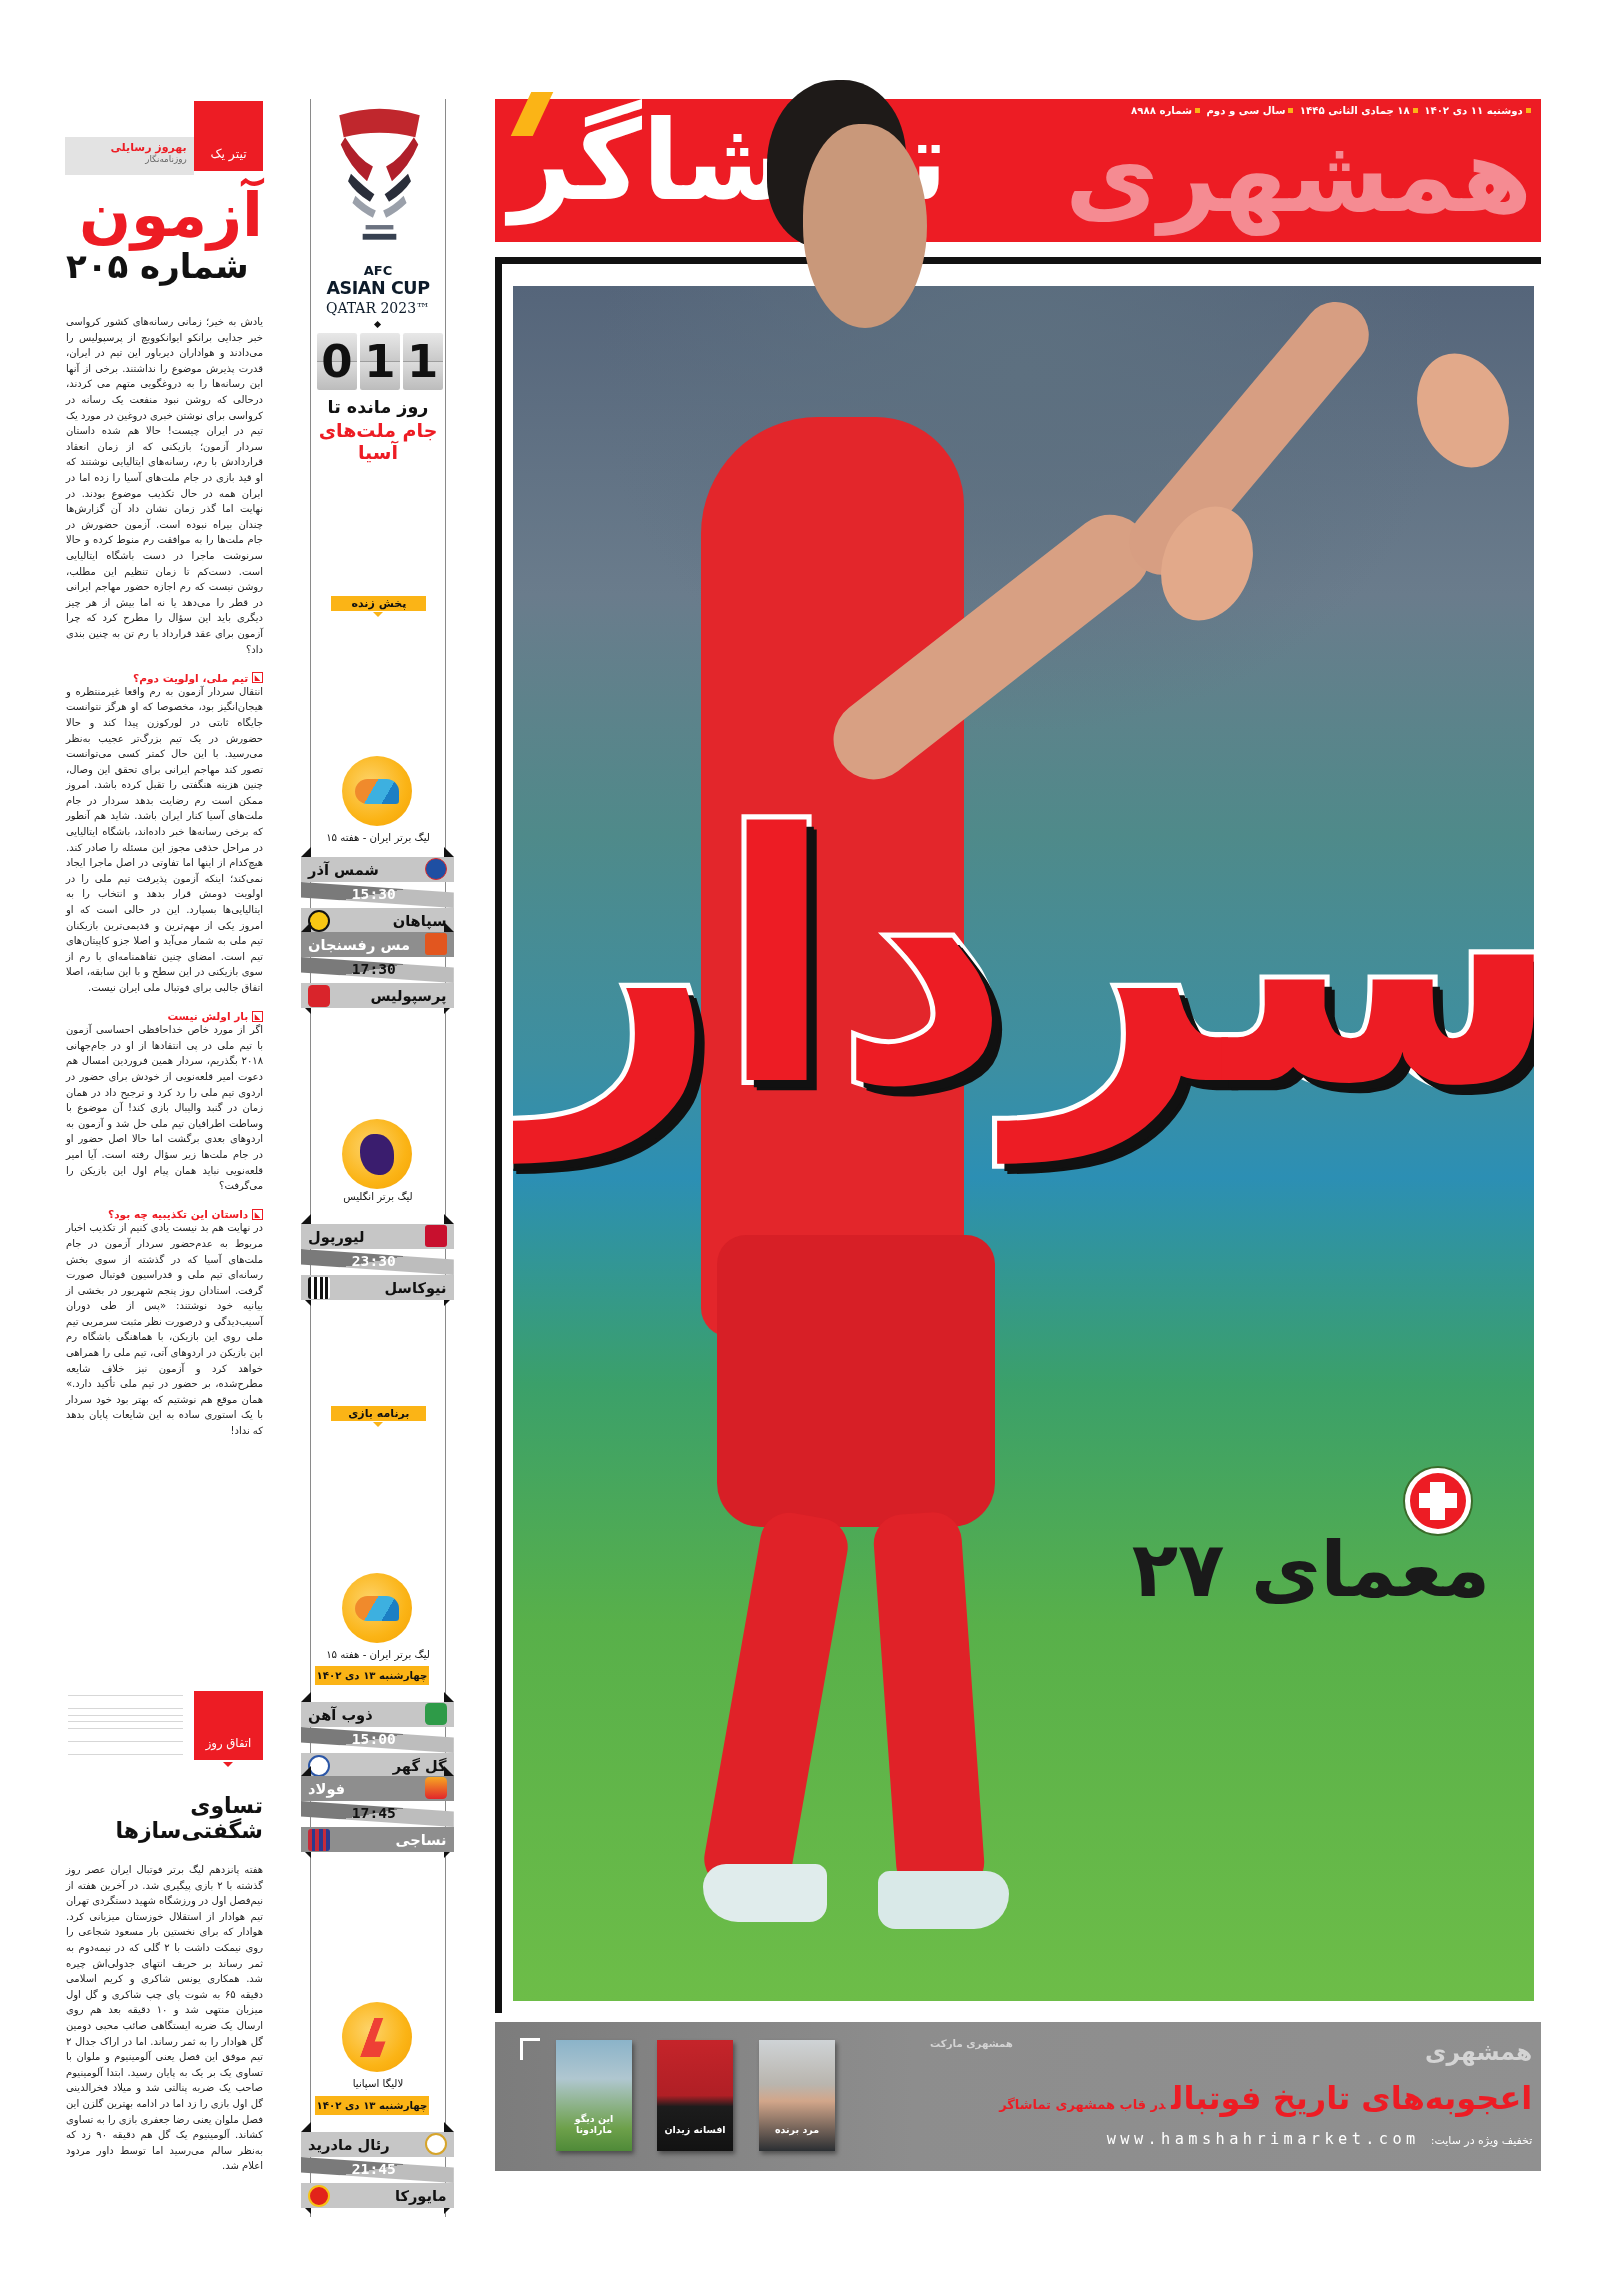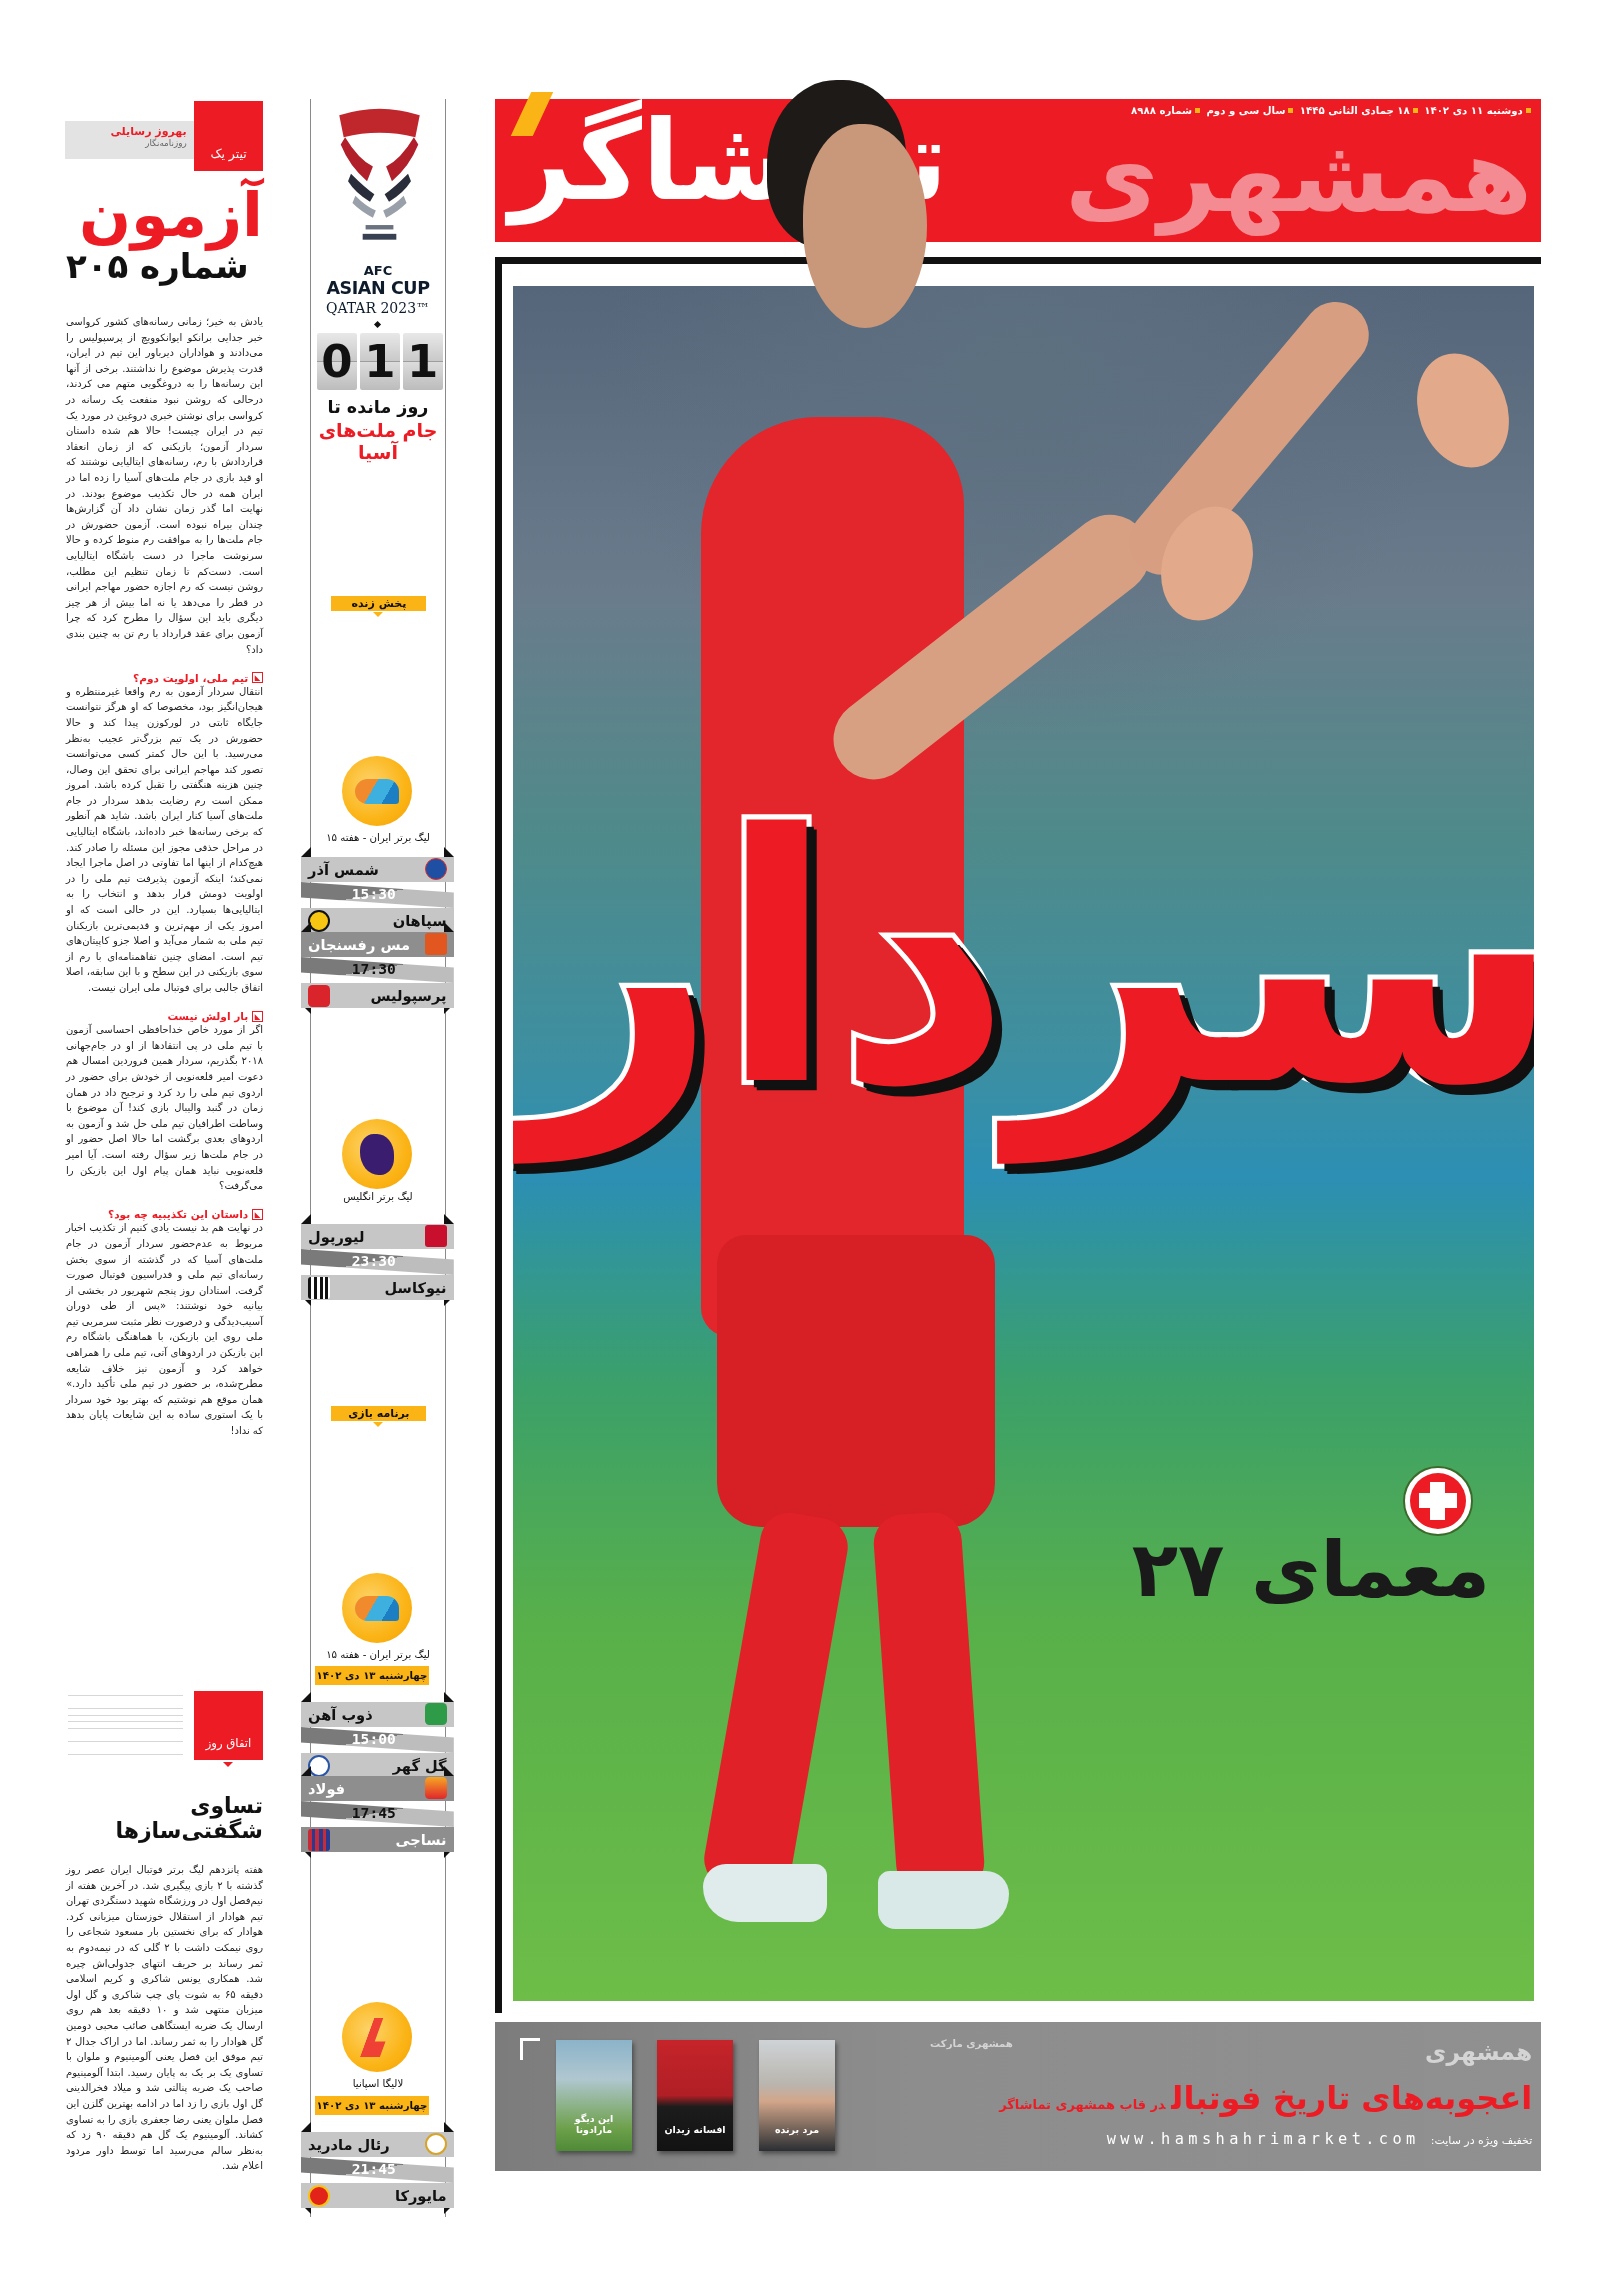--- a/index.html
+++ b/index.html
@@ -3,21 +3,21 @@
 <meta charset="utf-8">
 <style>
   * { box-sizing: border-box; margin: 0; padding: 0; }
   html, body { width: 1607px; height: 2295px; background: #ffffff; overflow: hidden; }
   body { position: relative; font-family: "DejaVu Sans", sans-serif; direction: rtl; color: #1a1a1a; }
 
   
   .col-left { position: absolute; left: 66px; top: 101px; width: 197px; }
   .kicker-row { position: relative; height: 70px; }
   .kicker-red { position: absolute; right: 0; top: 0; width: 69px; height: 70px; background: #ed1c24; color: #fff; font-size: 12.4px; display: flex; align-items: flex-end; justify-content: center; padding-bottom: 10.2px; }
-  .kicker-gray { position: absolute; right: 69px; top: 20px; width: 129px; height: 38px; background: #e3e3e3; padding: 4.4px 7.3px; text-align: right; }
+  .kicker-gray { position: absolute; right: 69px; top: 36px; width: 129px; height: 38px; background: #e3e3e3; padding: 4.4px 7.3px; text-align: right; }
   .kicker-gray::before { content: ""; position: absolute; right: -5.8px; top: 8.8px; border: 5.8px solid transparent; border-left-color: #ed1c24; border-right: 0; transform: scaleX(-1); right: 124px; display: none; }
   .author-name { color: #ed1c24; font-weight: bold; font-size: 11px; display: block; }
   .author-role { color: #666; font-size: 8.8px; display: block; }
   .op-title { font-family: "DejaVu Sans", sans-serif; font-weight: bold; color: #ed1c24; font-size: 61px; line-height: 1; text-align: right; margin-top: 13px; letter-spacing: -1.5px; }
   .op-subtitle { font-weight: bold; color: #111; font-size: 34px; line-height: 1.05; text-align: left; margin-top: 4.4px; }
   .body-text { font-size: 10px; line-height: 15.6px; text-align: justify; text-align-last: right; color: #222; }
   .p1 { margin-top: 29px; }
   .subhead { color: #ed1c24; font-weight: bold; font-size: 10.6px; margin-top: 14.6px; display: flex; align-items: center; gap: 3.7px; }
   .arrow-box { display: inline-flex; align-items: center; justify-content: center; width: 11px; height: 11px; border: 1.5px solid #ed1c24; color: #ed1c24; font-size: 7.3px; line-height: 1; }
 

